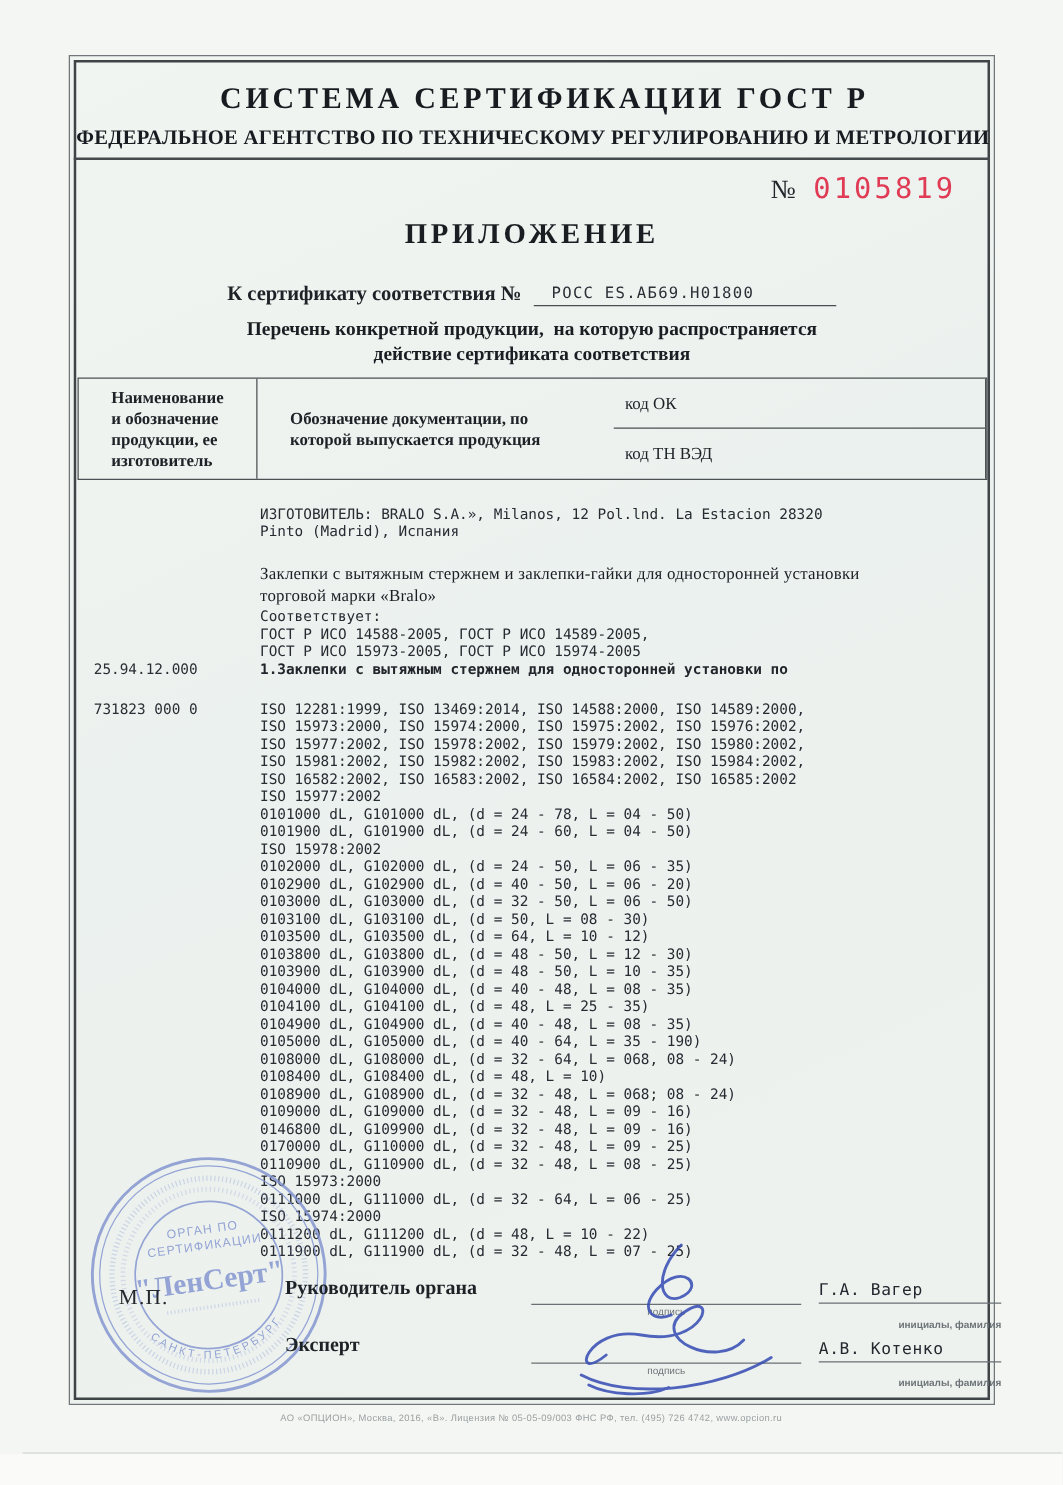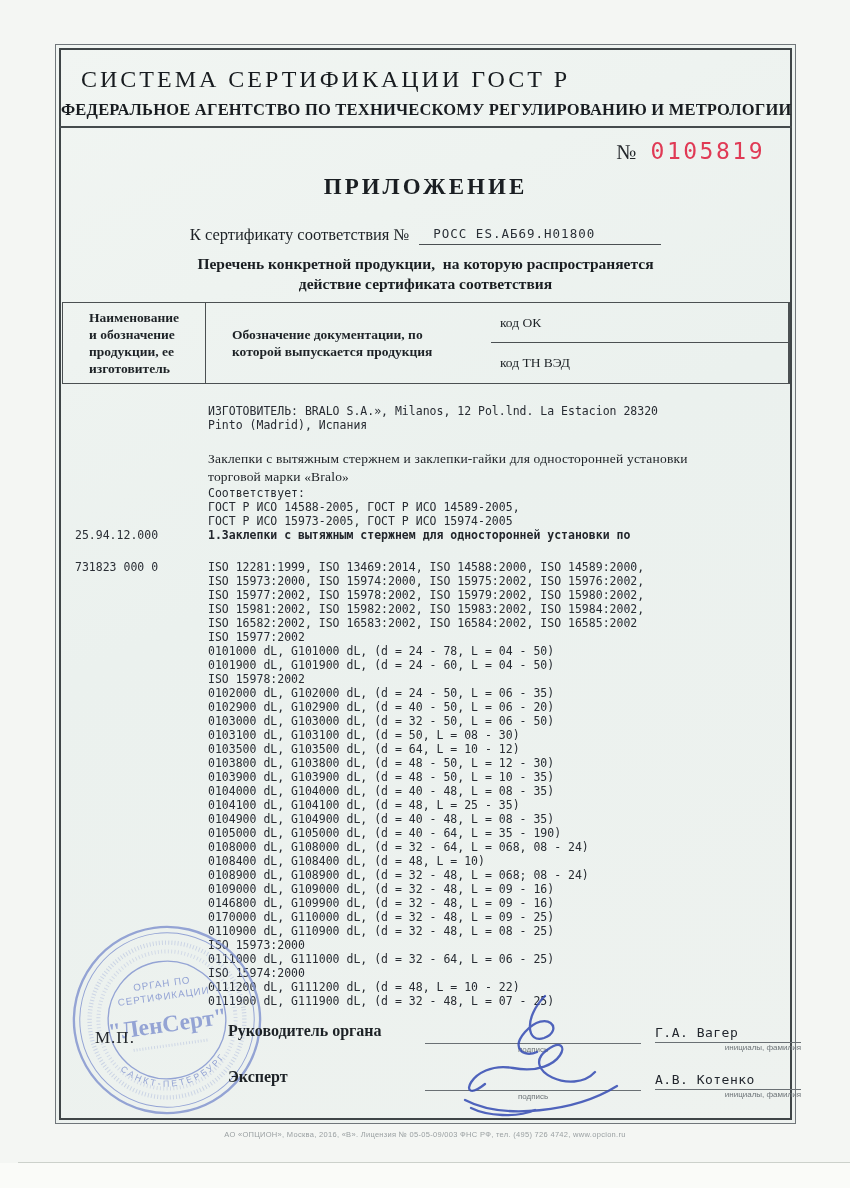--- a/index.html
+++ b/index.html
@@ -16,37 +16,37 @@
     position:absolute;left:55px;top:44px;width:741px;height:1080px;
     border:1px solid #70767a;padding:3px;box-sizing:border-box;
     background:linear-gradient(155deg,#f1f5f2 0%,#ebf1ee 45%,#eef2ef 100%);
   }
   .cert-inner{
     position:relative;width:100%;height:100%;box-sizing:border-box;
     border:2px solid #3f4547;
   }
 
   
-  .hdr1{position:absolute;top:16px;left:0;right:0;text-align:left;
-    font-weight:normal;font-size:24px;letter-spacing:3px;color:#181c20;white-space:nowrap;margin-left:20px;}
+  .hdr1{position:absolute;top:16px;left:0;right:0;text-align:center;
+    font-weight:bold;font-size:24px;letter-spacing:3px;color:#181c20;white-space:nowrap;margin-left:20px;}
   .hdr2{position:absolute;top:50px;left:0;right:0;text-align:center;
     font-weight:bold;font-size:16.5px;letter-spacing:0.2px;color:#181c20;white-space:nowrap;}
   .hdr-sep{position:absolute;top:76px;left:-2px;right:-2px;height:0;border-top:2.5px solid #454b4d;}
 
   
   .numrow{position:absolute;top:88px;right:25px;display:flex;align-items:baseline;}
   .num-prefix{font-size:21px;color:#23272b;margin-right:14px;}
   .num-value{font-family:"DejaVu Sans Mono",monospace;font-size:23px;letter-spacing:2.5px;color:#e03a55;}
 
   .doc-title{position:absolute;top:124px;left:0;right:0;text-align:center;
     font-weight:bold;font-size:23px;letter-spacing:3px;color:#1a1e22;}
 
   
   .certline{position:absolute;top:164px;left:0;right:0;display:flex;justify-content:center;align-items:flex-end;}
-  .certline .lbl{font-weight:normal;font-size:16.5px;}
+  .certline .lbl{font-weight:bold;font-size:16.5px;}
   .no-box{width:242px;height:30px;border-bottom:1.5px solid #4a4f52;margin-left:10px;position:relative;}
   .no-box .val{position:absolute;left:14px;bottom:3px;font-family:"DejaVu Sans Mono",monospace;
     font-size:12.5px;letter-spacing:1px;color:#2a2f36;white-space:pre;}
 
   .subtitle{position:absolute;top:204px;left:0;right:0;text-align:center;
     font-weight:bold;font-size:15.5px;line-height:20px;color:#1a1e22;}
   .subtitle div{white-space:pre;}
 
   
   .tbl{position:absolute;top:252px;left:1px;width:728px;height:82px;box-sizing:border-box;
@@ -80,21 +80,21 @@
   .sigline.s1{top:993px;}
   .sigline.s2{top:1040px;}
   .sigcap{position:absolute;top:2px;left:0;right:0;text-align:center;
     font-family:"Liberation Sans",sans-serif;font-size:8px;color:#6d7478;}
   .namecell{position:absolute;left:594px;width:146px;border-bottom:1.2px solid #6a7074;}
   .namecell.n1{top:975px;}
   .namecell.n2{top:1022px;}
   .namecell .nm{font-family:"DejaVu Sans Mono",monospace;font-size:13px;letter-spacing:.5px;
     color:#23272e;white-space:pre;display:block;padding-bottom:2px;}
   .namecap{position:absolute;top:100%;right:0;font-family:"Liberation Sans",sans-serif;
-    font-size:8px;color:#6d7478;margin-top:1px;}
+    font-size:8px;color:#6d7478;margin-top:13px;font-weight:bold;}
 
   .stamp{position:absolute;left:8px;top:872px;width:196px;height:196px;opacity:.82;
     transform:rotate(-8deg);}
   .ink{position:absolute;left:366px;top:942px;width:226px;height:132px;}
 
   .footer{position:absolute;left:0;right:0;top:1130px;text-align:center;
     font-family:"Liberation Sans",sans-serif;font-size:7.5px;letter-spacing:.3px;color:#9aa0a2;}
 </style>
 </head>
 <body>

